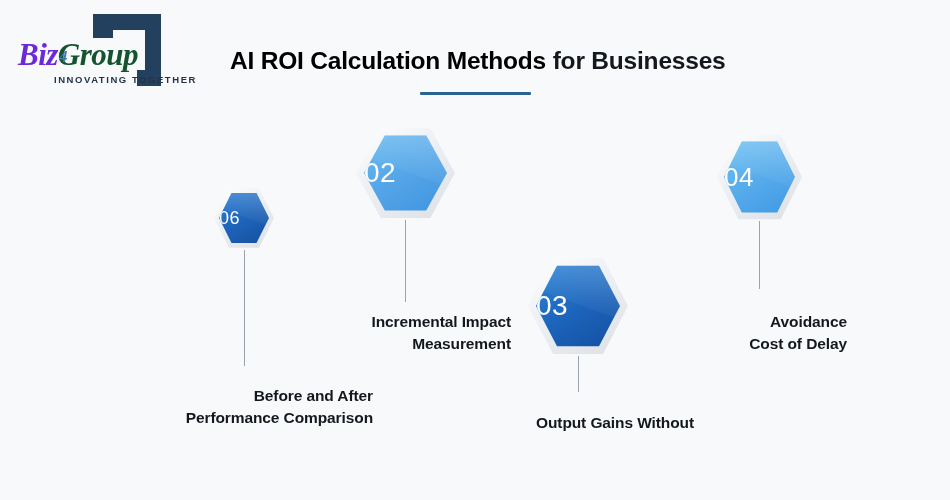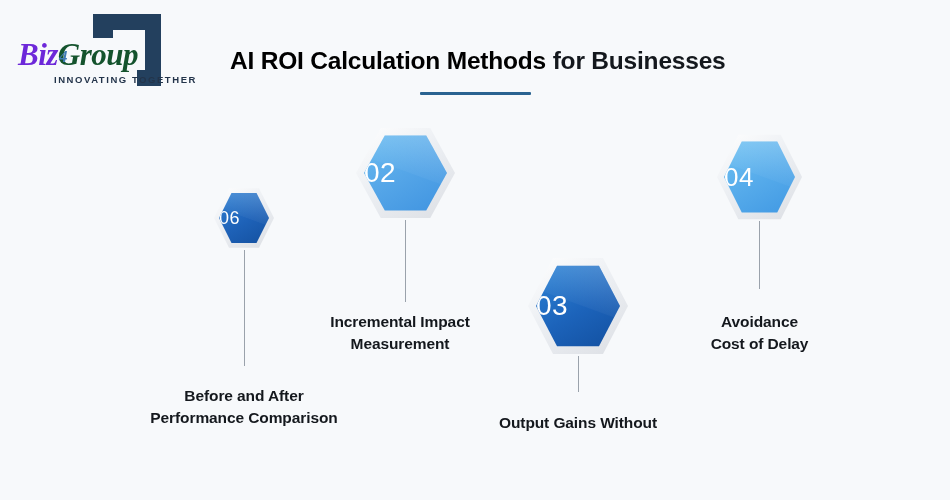--- a/index.html
+++ b/index.html
@@ -136,21 +136,21 @@
   
   .connector {
     position: absolute;
     width: 1px;
     background: #9aa2ab;
   }
 
   
   .node-label {
     position: absolute;
-    text-align: center;
+    text-align: right;
     font-size: 15.5px;
     font-weight: 700;
     color: #14181d;
     line-height: 22px;
     letter-spacing: -0.1px;
   }
 </style>
 </head>
 <body>
 

